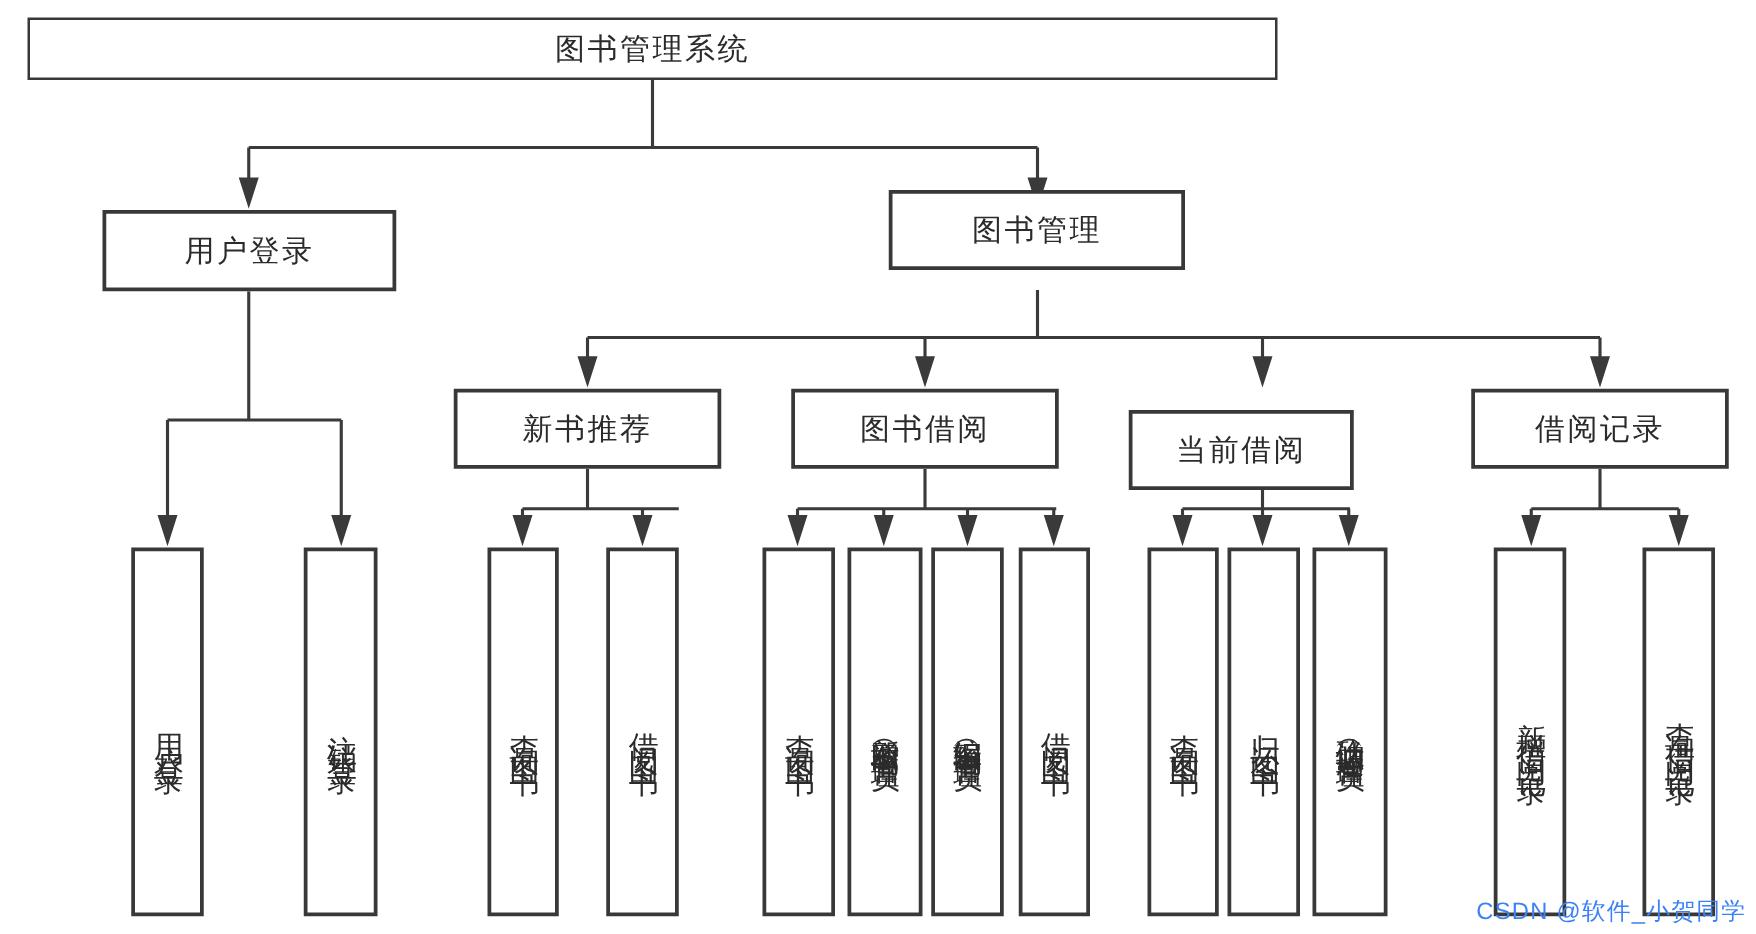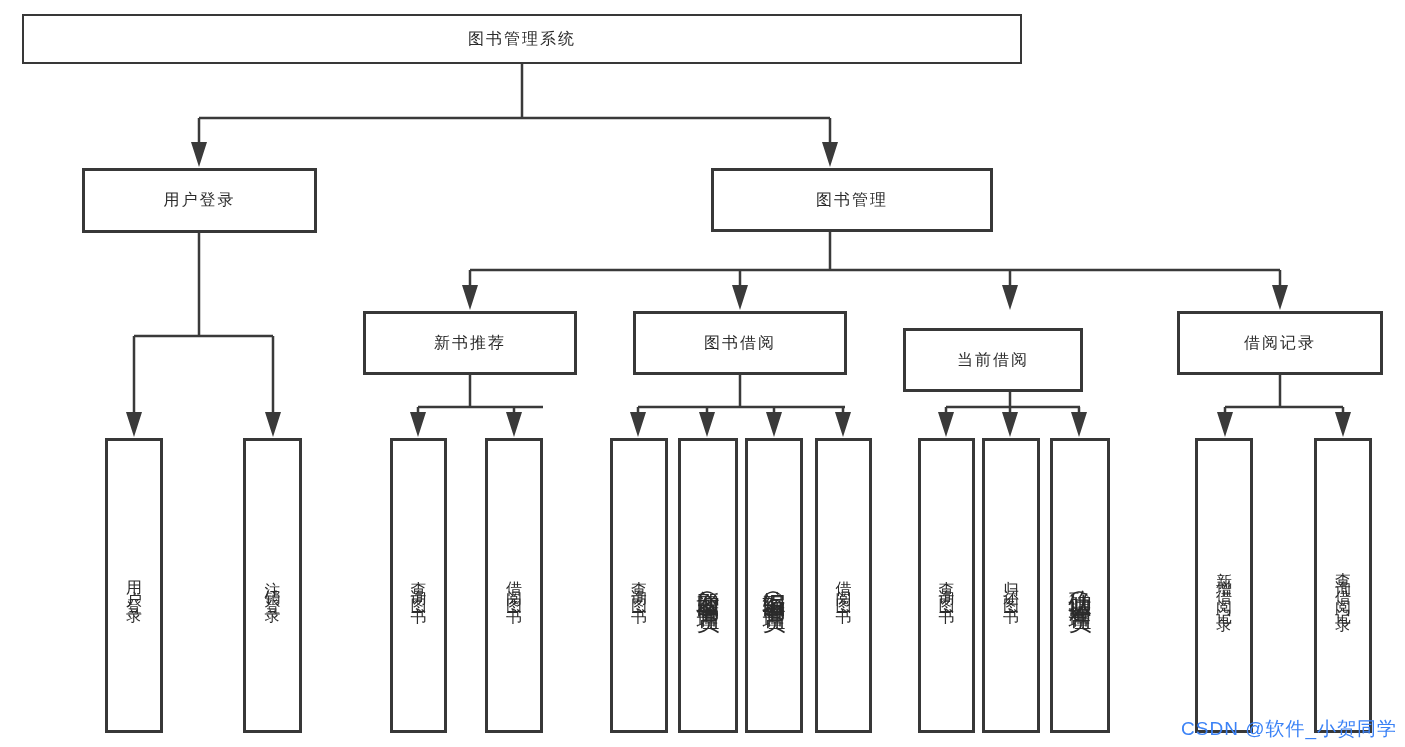--- a/index.html
+++ b/index.html
@@ -16,21 +16,21 @@
   .box{
     position:absolute;
     box-sizing:border-box;
     border:3px solid #383838;
     background:#ffffff;
     display:flex;align-items:center;justify-content:center;
     color:#2b2b2b;
   }
   .box.root{border-width:2px;}
   .box .lbl{
-    font-size:16px;
+    font-size:24px;
     letter-spacing:2px;
     white-space:nowrap;
     color:#2b2b2b;
   }
   .leaf .lbl{
     writing-mode:vertical-rl;
     letter-spacing:9px;
     line-height:1;
     white-space:nowrap;
   }
@@ -68,21 +68,21 @@
       M1225,437 l-8,-25 h16 z M1343,437 l-8,-25 h16 z"></path>
   </svg>
 
   <div class="box root" style="left:22px;top:14px;width:1000px;height:50px">
     <span class="lbl">图书管理系统</span>
   </div>
 
   <div class="box" style="left:82px;top:168px;width:235px;height:65px">
     <span class="lbl">用户登录</span>
   </div>
-  <div class="box" style="left:711px;top:168px;width:282px;height:64px">
+  <div class="box" style="left:711px;top:152px;width:237px;height:64px">
     <span class="lbl">图书管理</span>
   </div>
 
   <div class="box" style="left:633px;top:311px;width:214px;height:64px">
     <span class="lbl">图书借阅</span>
   </div>
   <div class="box" style="left:363px;top:311px;width:214px;height:64px">
     <span class="lbl">新书推荐</span>
   </div>
   <div class="box" style="left:903px;top:328px;width:180px;height:64px">

